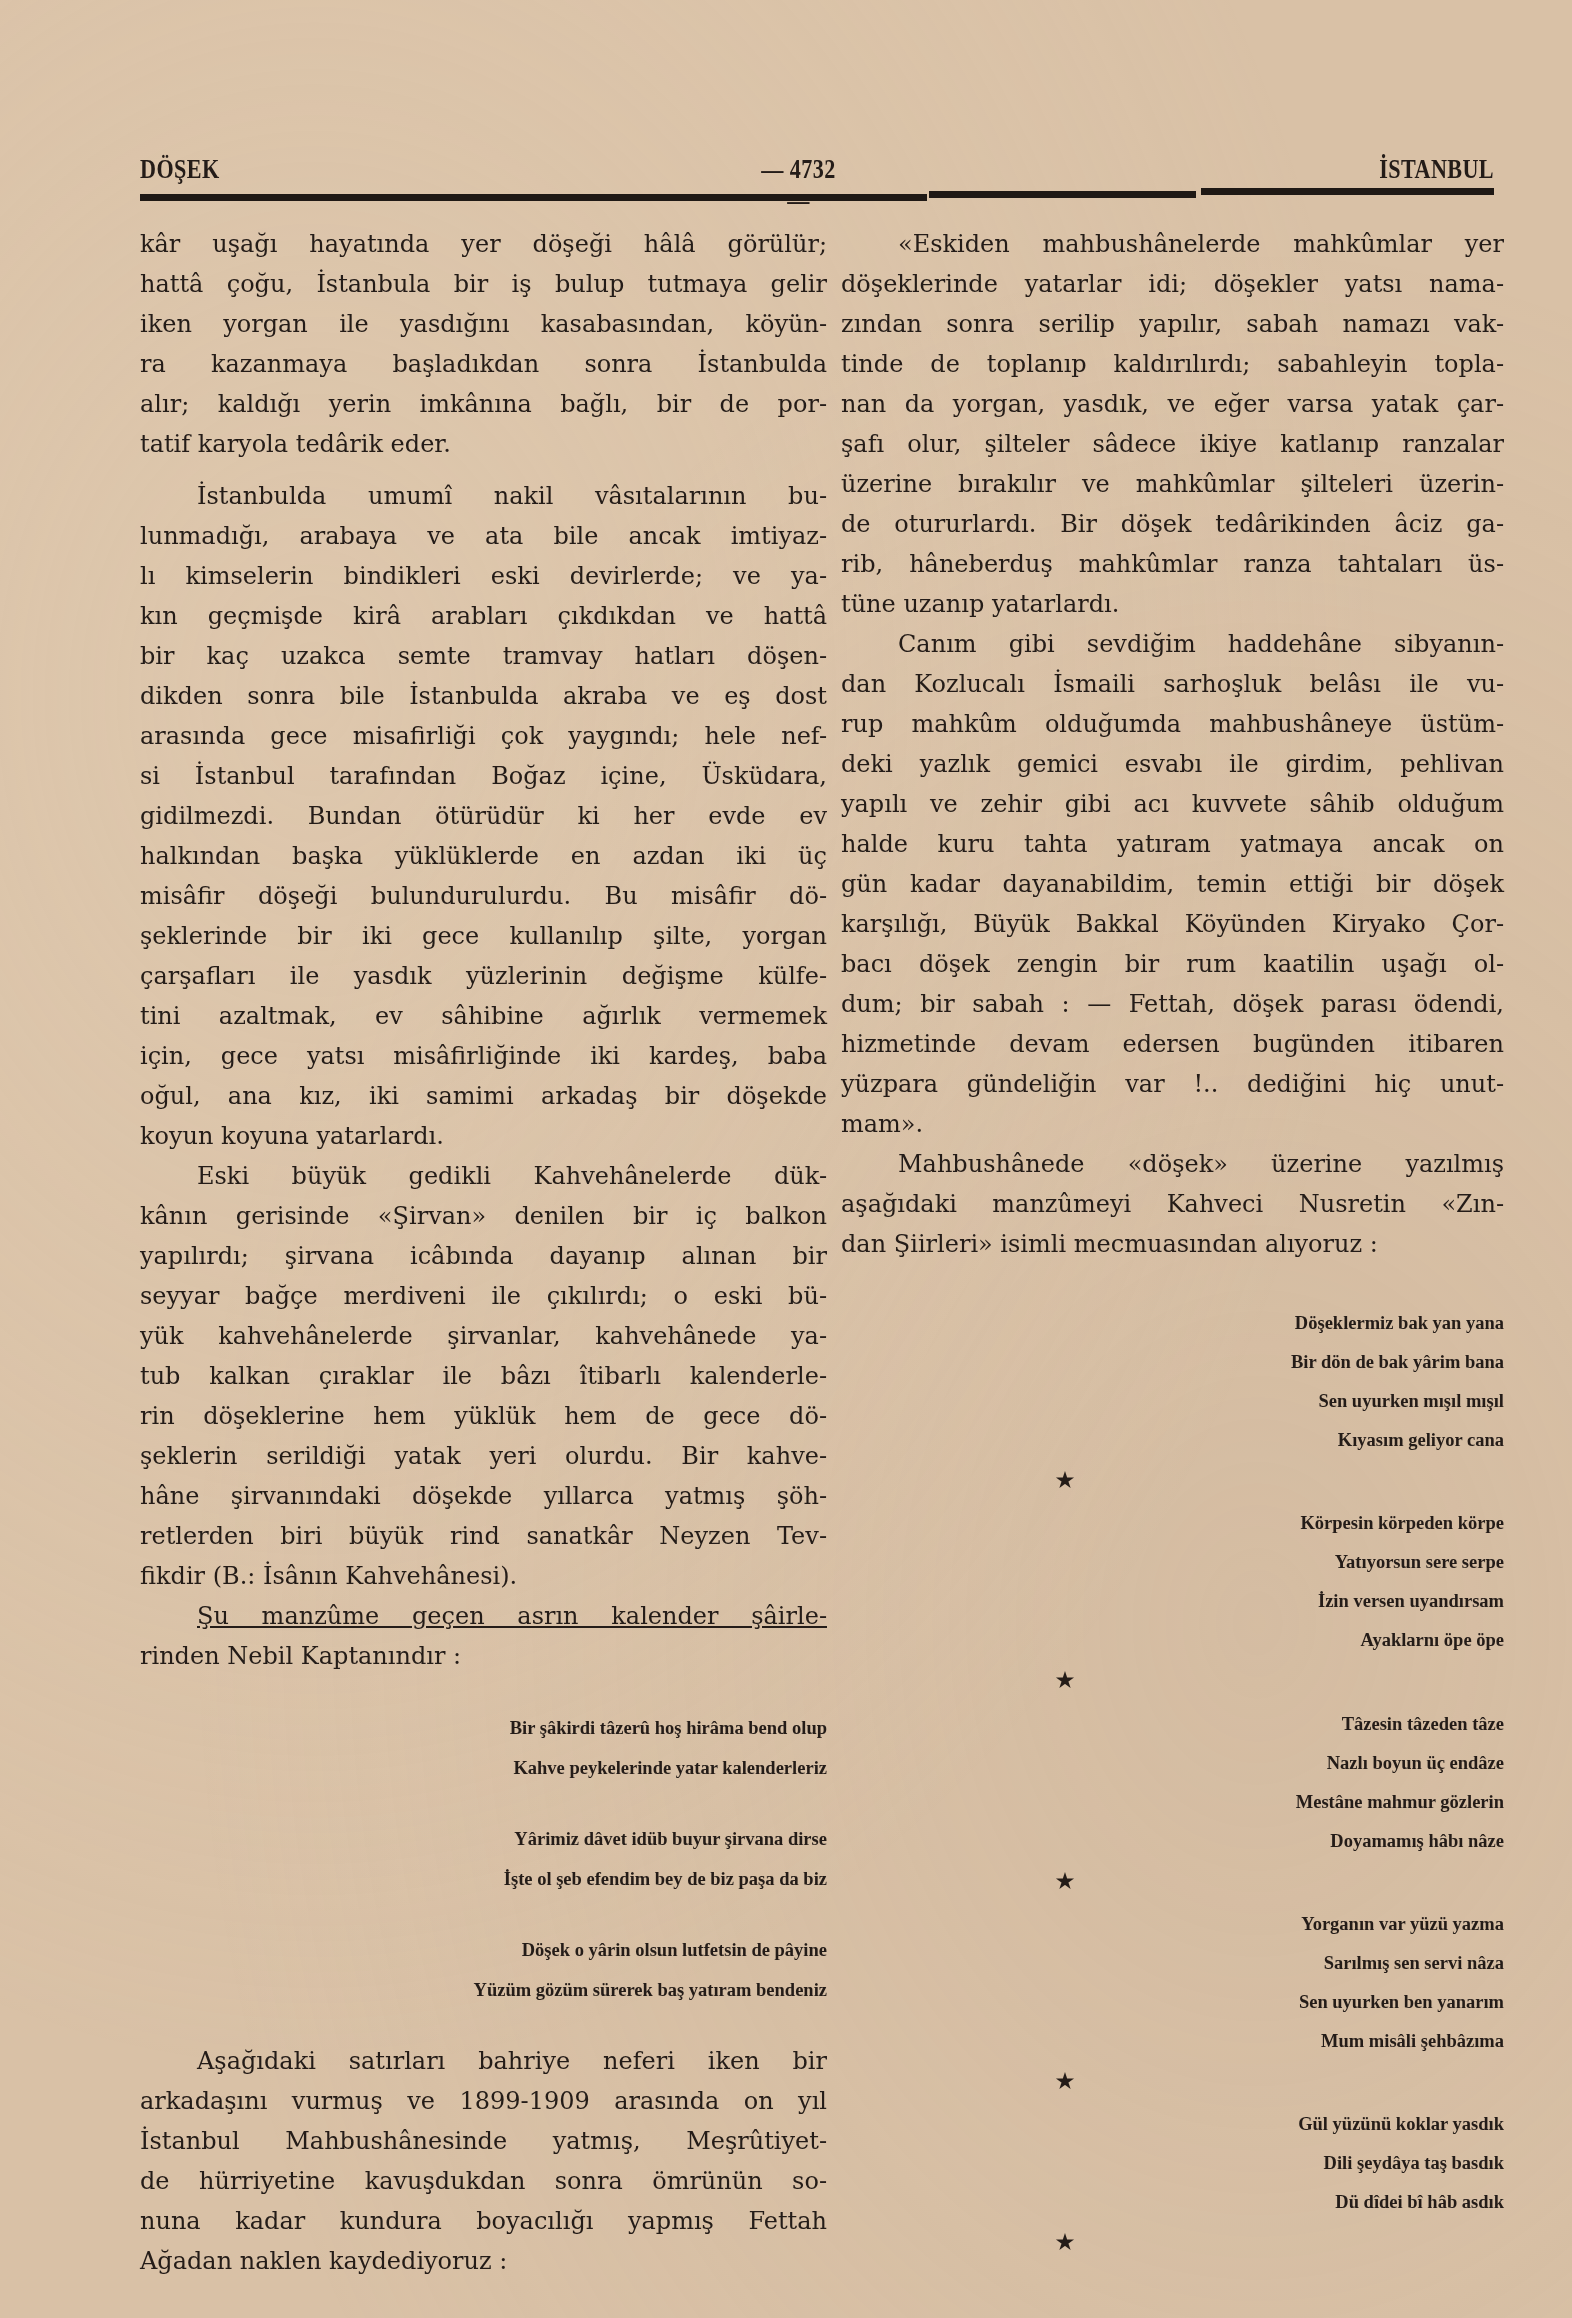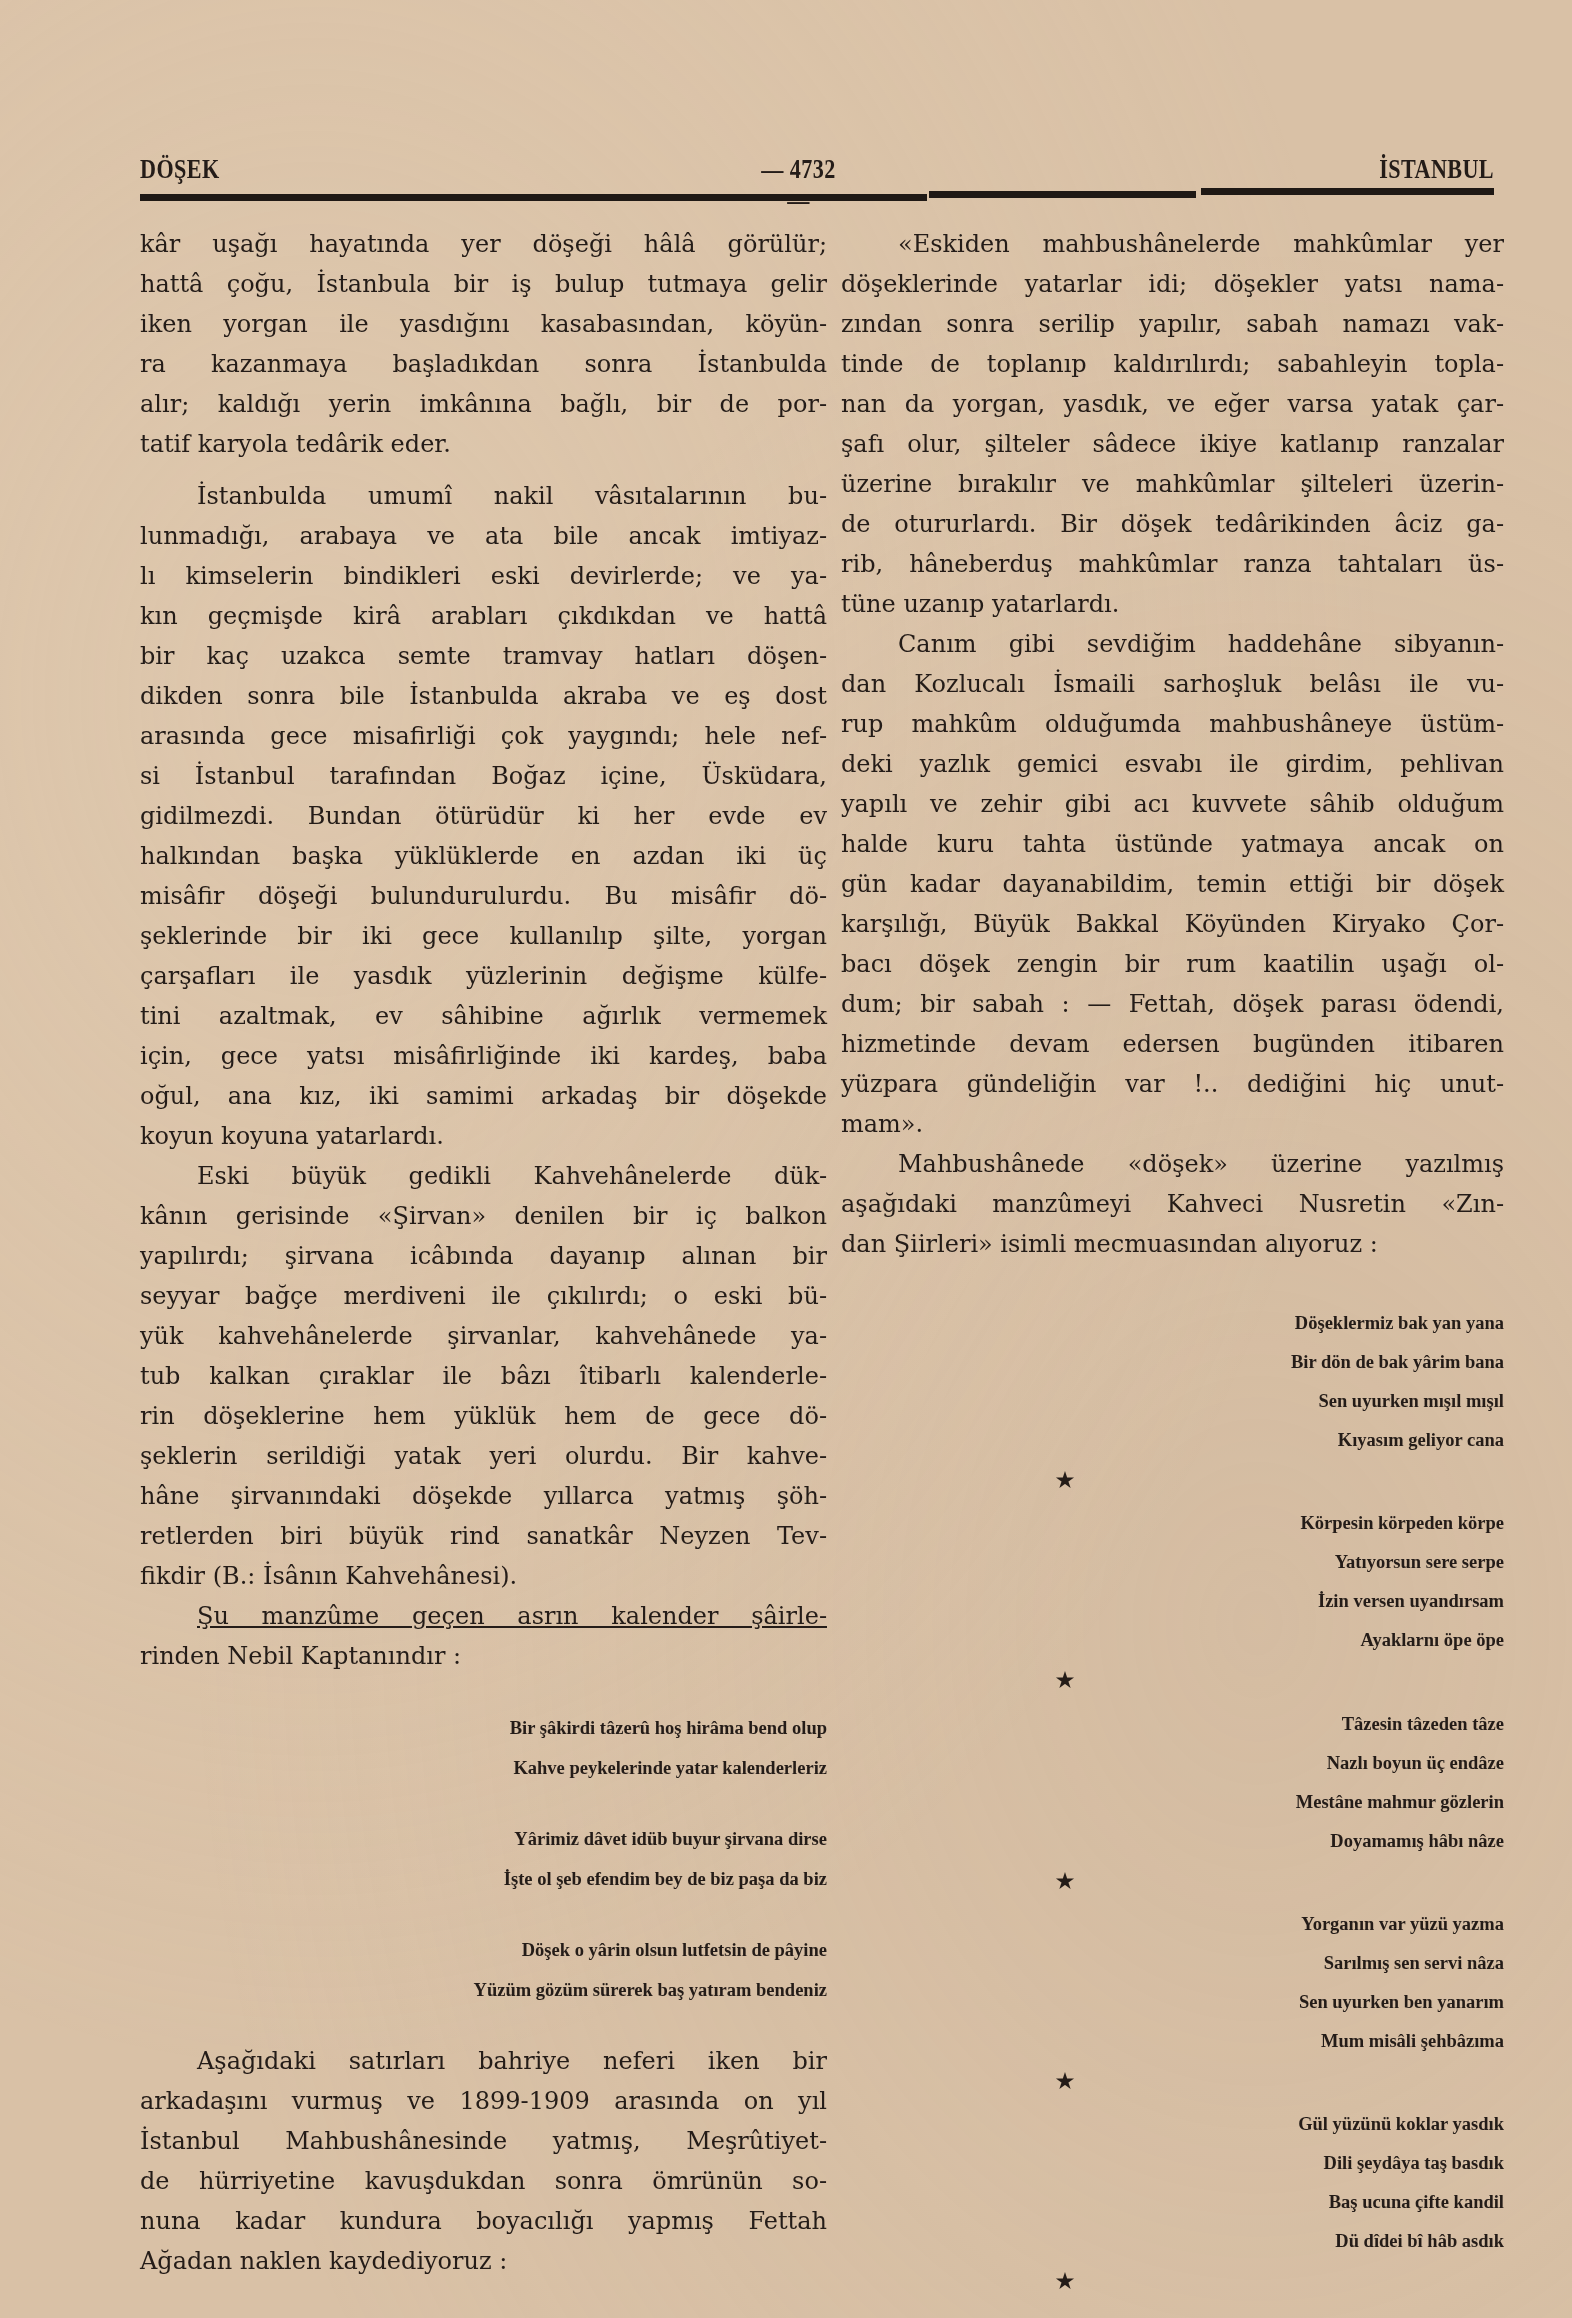--- a/index.html
+++ b/index.html
@@ -137,21 +137,21 @@
       <span class="line">de otururlardı. Bir döşek tedârikinden âciz ga-</span>
       <span class="line">rib, hâneberduş mahkûmlar ranza tahtaları üs-</span>
       <span class="line last">tüne uzanıp yatarlardı.</span>
     </p>
   <p>
       <span class="line" style="padding-left: 57px;">Canım gibi sevdiğim haddehâne sibyanın-</span>
       <span class="line">dan Kozlucalı İsmaili sarhoşluk belâsı ile vu-</span>
       <span class="line">rup mahkûm olduğumda mahbushâneye üstüm-</span>
       <span class="line">deki yazlık gemici esvabı ile girdim, pehlivan</span>
       <span class="line">yapılı ve zehir gibi acı kuvvete sâhib olduğum</span>
-      <span class="line">halde kuru tahta üstünde yatmaya ancak on</span>
+      <span class="line">halde kuru tahta yatıram yatmaya ancak on</span>
       <span class="line">gün kadar dayanabildim, temin ettiği bir döşek</span>
       <span class="line">karşılığı, Büyük Bakkal Köyünden Kiryako Çor-</span>
       <span class="line">bacı döşek zengin bir rum kaatilin uşağı ol-</span>
       <span class="line">dum; bir sabah : — Fettah, döşek parası ödendi,</span>
       <span class="line">hizmetinde devam edersen bugünden itibaren</span>
       <span class="line">yüzpara gündeliğin var !.. dediğini hiç unut-</span>
       <span class="line last">mam».</span>
     </p>
   <p>
       <span class="line" style="padding-left: 57px;">Mahbushânede «döşek» üzerine yazılmış</span>
@@ -174,18 +174,17 @@
       <span class="vl">Mestâne mahmur gözlerin</span>
       <span class="vl">Doyamamış hâbı nâze</span>
       <span class="star">★</span>
       <span class="vl">Yorganın var yüzü yazma</span>
       <span class="vl">Sarılmış sen servi nâza</span>
       <span class="vl">Sen uyurken ben yanarım</span>
       <span class="vl">Mum misâli şehbâzıma</span>
       <span class="star">★</span>
       <span class="vl">Gül yüzünü koklar yasdık</span>
       <span class="vl">Dili şeydâya taş basdık</span>
-      <span class="vl">Baş ucuna çifte kandil</span>
       <span class="vl">Dü dîdei bî hâb asdık</span>
       <span class="star">★</span>
     </div>
 </div>
 
 
 </body></html>

